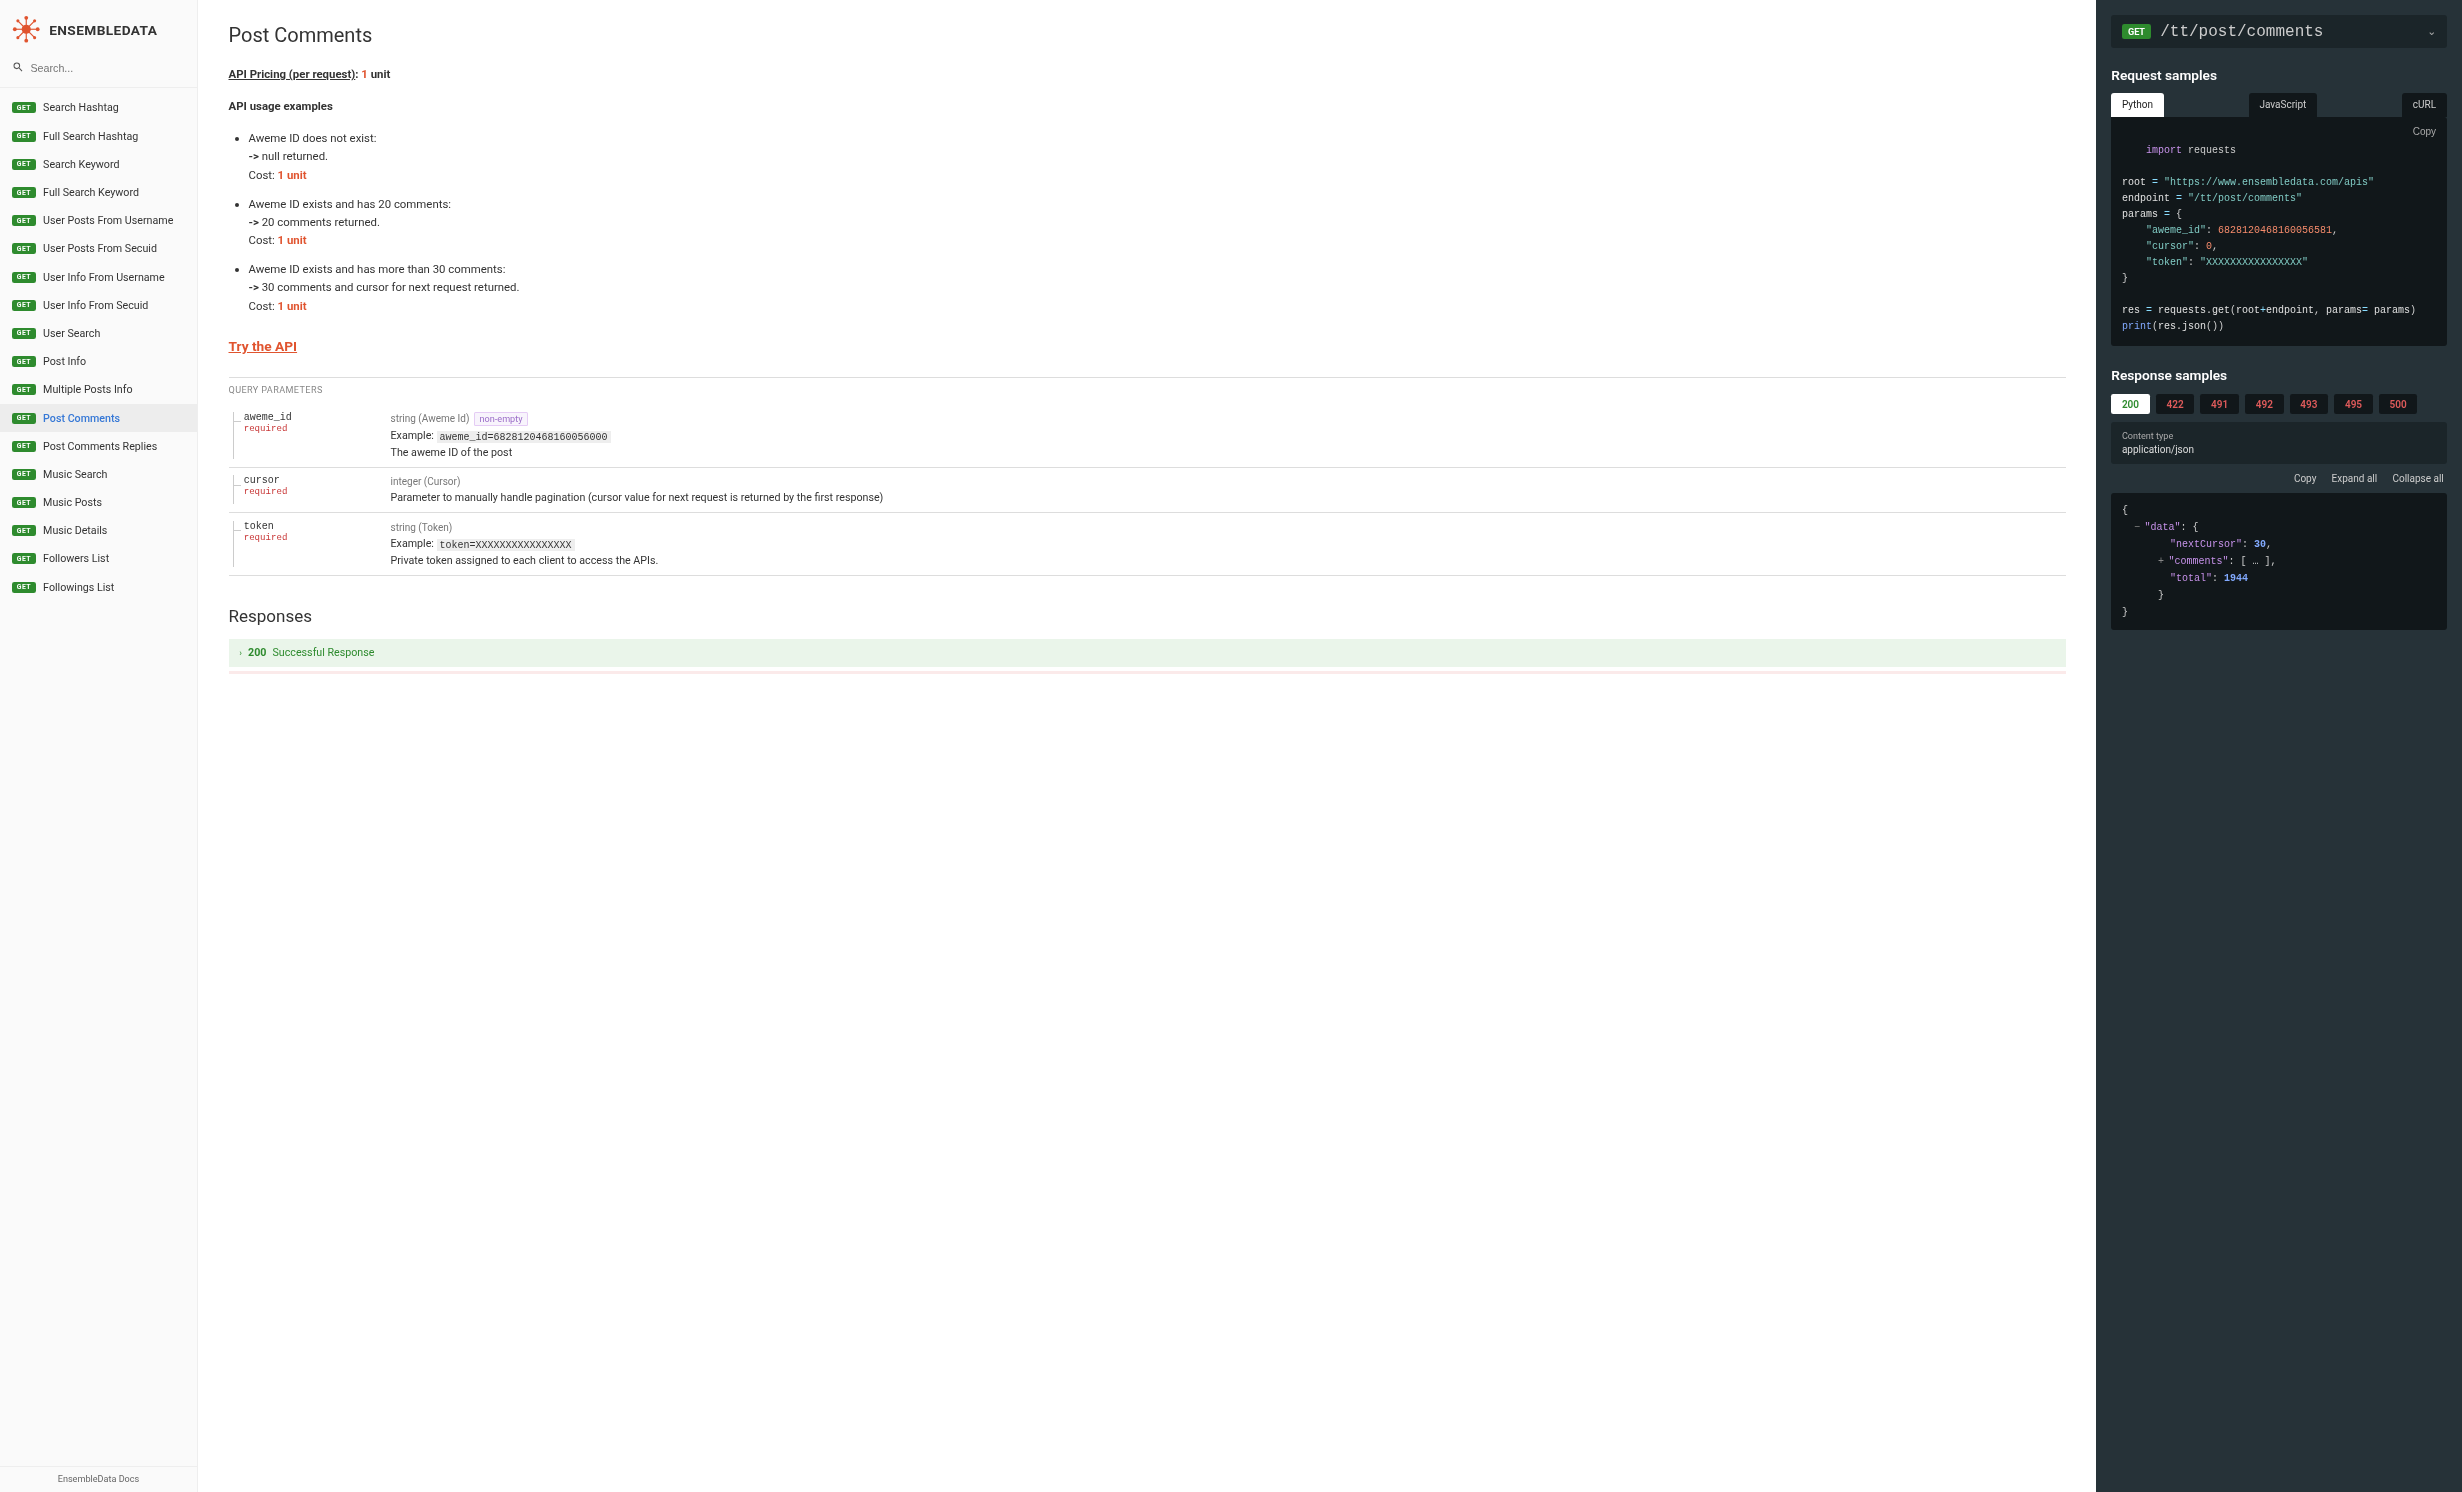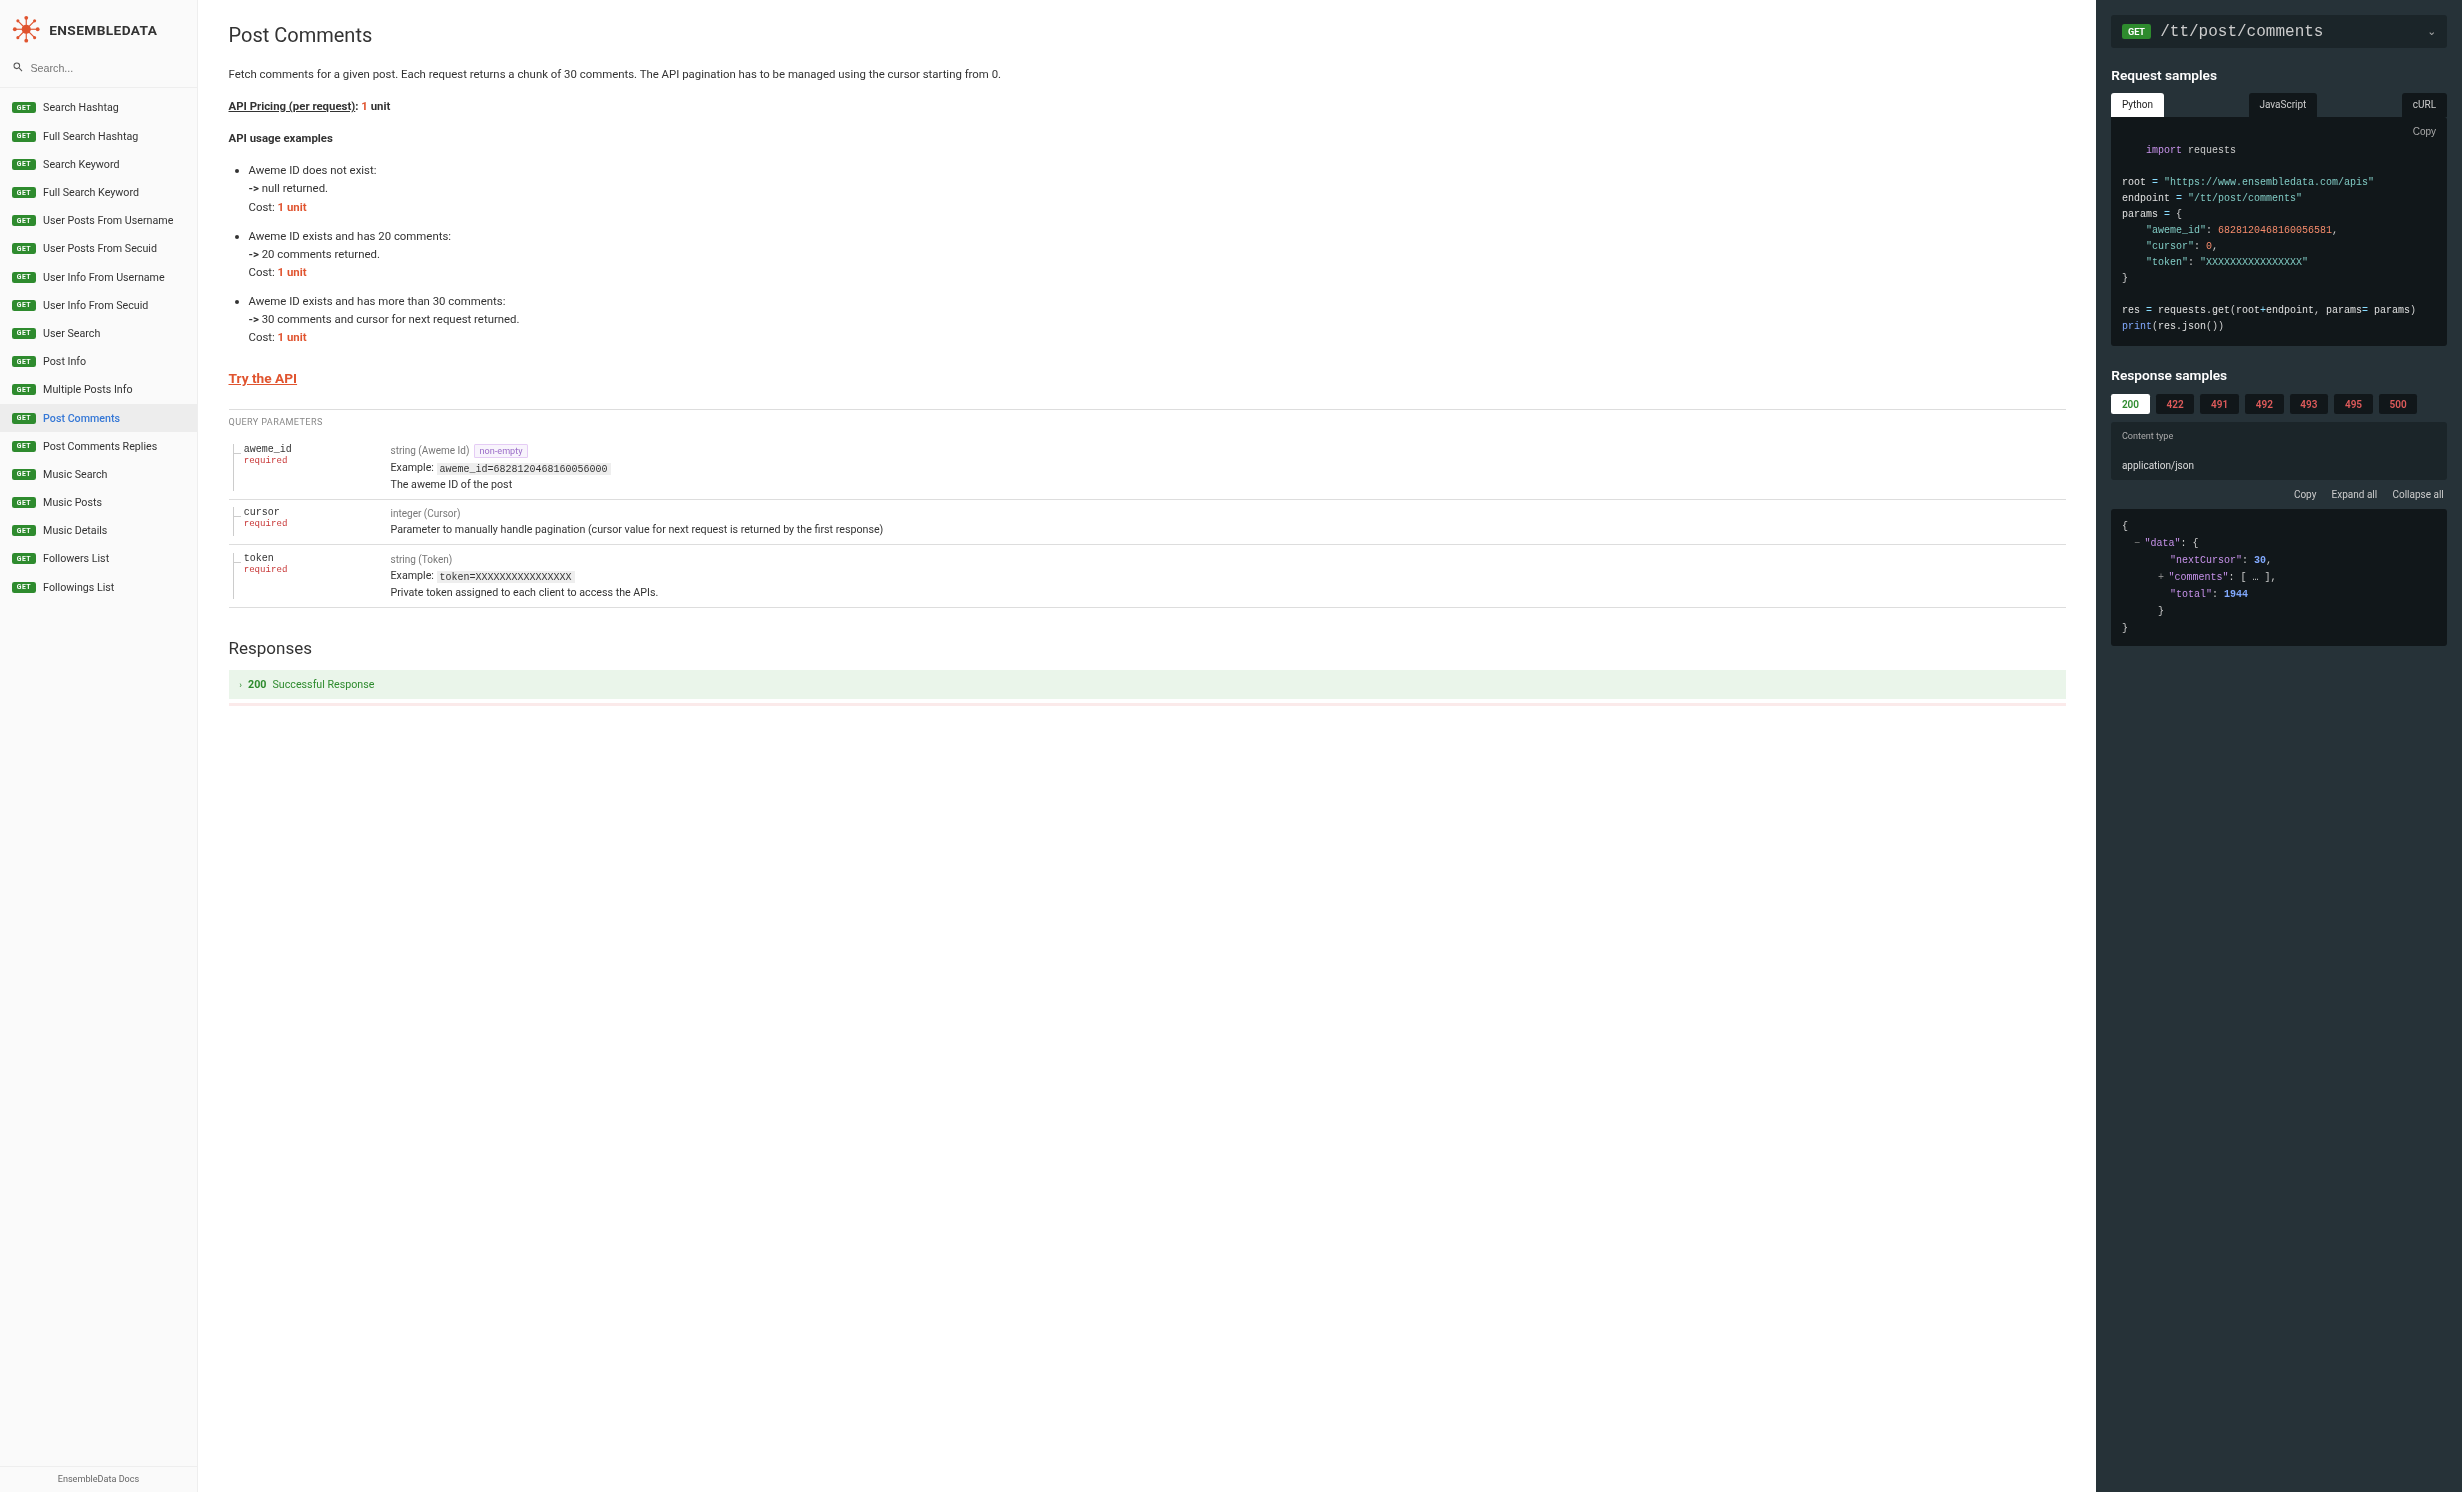--- a/index.html
+++ b/index.html
@@ -70,21 +70,21 @@
   .tok-num { color: #f78c6c; }
   .tok-fn { color: #82aaff; }
   .tok-id { color: #e0e0e0; }
   .tok-op { color: #89ddff; }
   .tok-plain { color: #ccc; }
 
   .resp-tabs { display: flex; flex-wrap: wrap; gap: 6.1px; margin-bottom: 7.6px; }
   .resp-tab { background: #11171a; color: #e05b5b; padding: 4.6px 10.7px; font-size: 10px; font-weight: 600; border-radius: 2.3px; cursor: pointer; }
   .resp-tab.ok { background: #fff; color: #2e8b2e; }
   .mime-box { background: #1b2529; border-radius: 3px; padding: 9.1px 10.7px; margin-bottom: 0; }
-  .mime-label { font-size: 9.1px; color: #aaa; margin-bottom: 19px; }
+  .mime-label { font-size: 9.1px; color: #aaa; margin-bottom: 3px; }
   .mime-val { font-size: 10px; color: #ddd; }
   .json-actions { display: flex; justify-content: flex-end; gap: 15.2px; padding: 9.1px 3px; font-size: 10px; color: #ccc; }
   .json-actions span { cursor: pointer; }
   .json-block { background: #11171a; border-radius: 3px; padding: 9.1px 10.7px; font-family: "Courier New", monospace; font-size: 10px; line-height: 1.7; }
   .json-line { white-space: pre; }
   .j-punc { color: #ccc; }
   .j-key { color: #c792ea; }
   .j-num { color: #82aaff; font-weight: bold; }
   .j-toggle { color: #888; cursor: pointer; margin-right: 3px; display: inline-block; width: 7.6px; }
 
@@ -205,21 +205,20 @@
       <div class="nav-item">
         <span class="badge">GET</span>
         <span>Followings List</span>
       </div>
     </div>
   <div class="footer-link">EnsembleData Docs</div>
 </div>
 
 <div class="content">
   <h1>Post Comments</h1>
-  <p>Fetch comments for a given post. Each request returns a chunk of 30 comments. The API pagination has to be managed using the cursor starting from 0.</p>
   <p class="pricing-line">
     <span class="underline">API Pricing (per request)</span><span class="colon">: </span><span class="red-bold">1</span><span class="bold"> unit</span>
   </p>
   <p class="subhead">API usage examples</p>
   <ul id="examples-list">
       <li><span>Aweme ID does not exist:</span><br><span class="arrow">-&gt; </span><span>null returned.</span><br><span>Cost: </span><span class="red-bold">1 unit</span></li>
       <li><span>Aweme ID exists and has 20 comments:</span><br><span class="arrow">-&gt; </span><span>20 comments returned.</span><br><span>Cost: </span><span class="red-bold">1 unit</span></li>
       <li><span>Aweme ID exists and has more than 30 comments:</span><br><span class="arrow">-&gt; </span><span>30 comments and cursor for next request returned.</span><br><span>Cost: </span><span class="red-bold">1 unit</span></li>
     </ul>
   <a class="try-link">Try the API</a>

